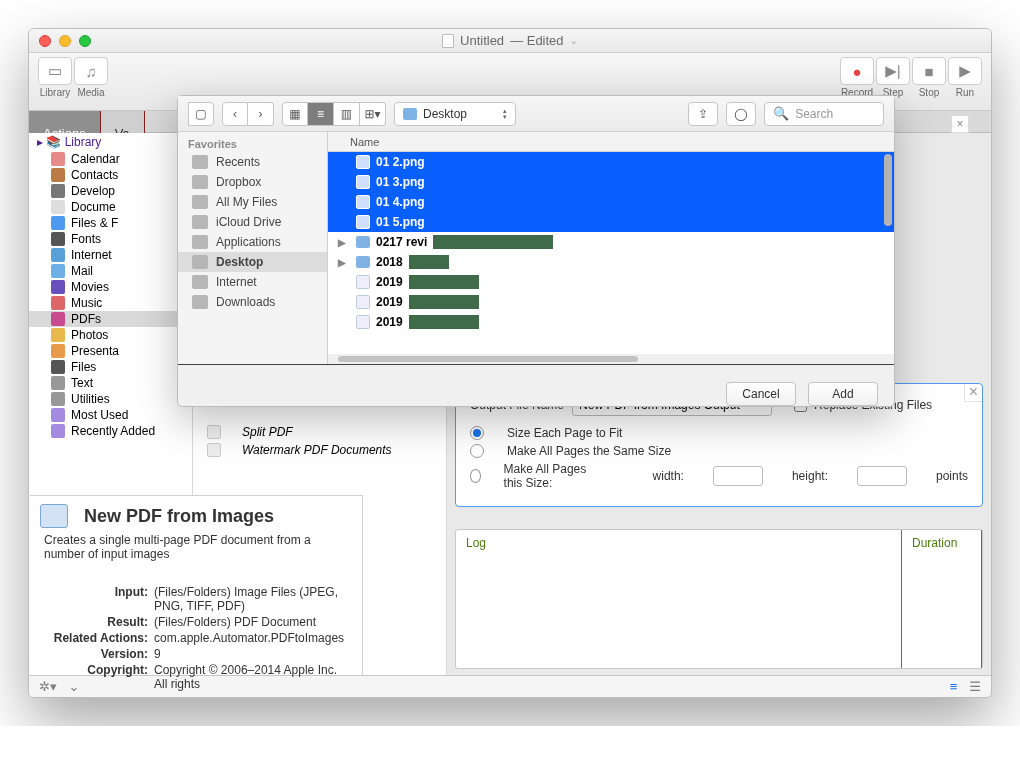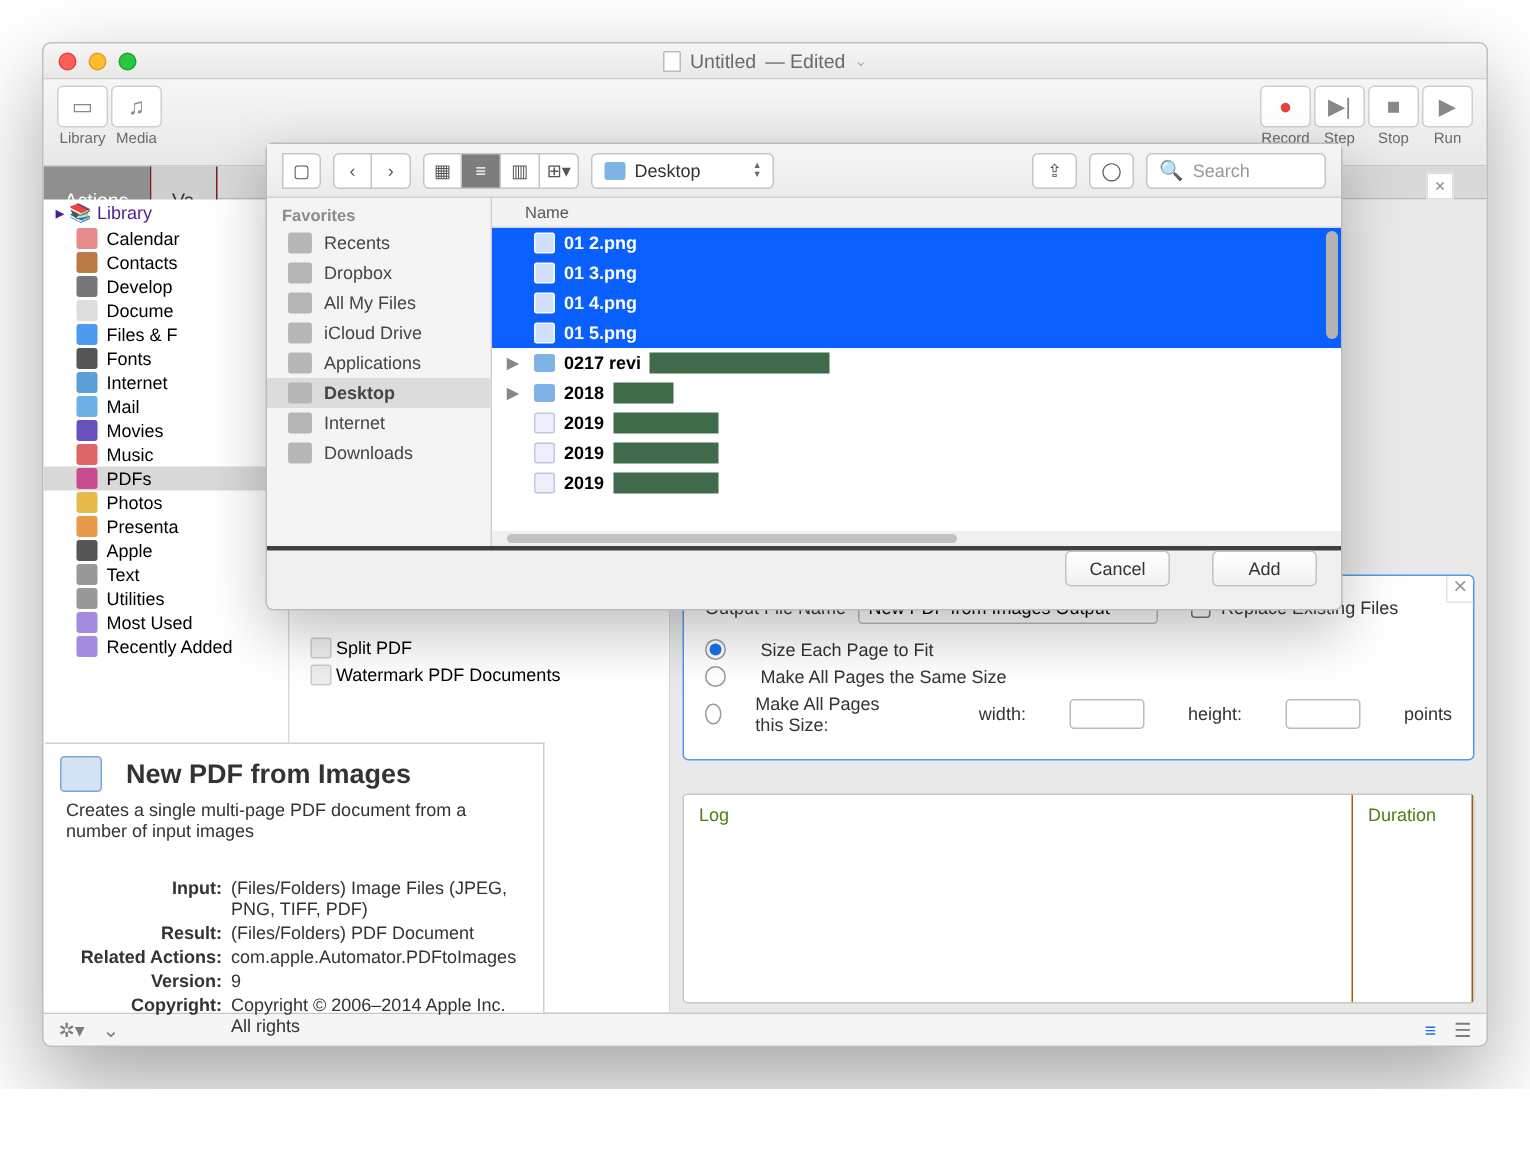--- a/index.html
+++ b/index.html
@@ -27,21 +27,21 @@
 
 .body { flex:1; display:flex; min-height:0; }
 .sidebar-lib { width:164px; background:#fff; border-right:1px solid #d7d7d7; font-size:12px; overflow:hidden; }
 .lib-root { padding:2px 4px 2px 8px; color:#4c1d95; }
 .lib-item { display:flex; align-items:center; gap:6px; padding:1px 4px 1px 22px; white-space:nowrap; }
 .lib-item.sel { background:#d9d9d9; }
 .sq-ico { width:14px; height:14px; flex:0 0 14px; border-radius:2px; }
 
 .midcol { width:254px; border-right:1px solid #d7d7d7; background:#fff; font-size:12px; display:flex; flex-direction:column; }
 .midlist { padding-top:290px; }
-.mid-item { display:flex; gap:3px; align-items:flex-start; padding:2px 6px 2px 14px; }
+.mid-item { display:flex; gap:21px; align-items:flex-start; padding:2px 6px 2px 14px;font-style:italic; }
 .mini-ico{ width:14px;height:14px; background:#eee; border:1px solid #ccc; border-radius:2px;}
 
 .workspace { flex:1; background:#e9e9e9; display:flex; flex-direction:column; min-width:0; }
 .pane-body { flex:1; padding:8px; overflow:hidden; }
 .action-card { background:#fff; border:1px solid #4e9af1; border-radius:4px; margin-top:242px; }
 .card-close { float:right; width:18px; height:18px; text-align:center; line-height:16px; color:#999; border-left:1px solid #e3e3e3; border-bottom:1px solid #e3e3e3; }
 .card-inner { padding:10px 14px 12px; font-size:12px; color:#333; }
 .row-ofn { display:flex; align-items:center; gap:8px; margin-bottom:10px; }
 .row-ofn input[type=text] { flex:0 0 200px; height:22px; border:1px solid #bbb; border-radius:3px; padding:0 6px; font-size:12px; }
 .radio-row { display:flex; align-items:center; gap:23px; margin:4px 0; }
@@ -89,21 +89,21 @@
 .l-row.sel { background:#0a60ff; color:#fff; }
 .l-row .fico { width:14px; height:14px; background:#e6effc; border:1px solid #a0bde2; border-radius:2px; }
 .l-row.sel .fico { background:#cfe0ff; border-color:#fff; }
 .l-row .disc{ position:absolute; left:10px; color:#888; font-size:10px; }
 .l-row .fold { width:14px; height:12px; background:#7fb3e6; border-radius:2px;}
 .l-row .gbox { height:14px; background:#3f6b4a; }
 .sheet-sbtrack { position:absolute; right:2px; top:22px; width:8px; bottom:26px; }
 .sheet-sbthumb { position:absolute; top:0; width:8px; height:72px; background:#b3b3b3; border-radius:4px; }
 .sheet-hscroll { height:10px; background:#f0f0f0; }
 .sheet-hscroll .th { margin:2px 10px 0; height:6px; width:300px; border-radius:3px; background:#c2c2c2;}
-.sheet-footer { height:42px; border-top:3px solid #404040; display:flex; align-items:flex-start; justify-content:flex-end; gap:28px; padding:0 16px; }
+.sheet-footer { height:42px; border-top:1px solid #404040; display:flex; align-items:flex-end; justify-content:flex-end; gap:12px; padding:0 16px; }
 .macbtn { min-width:70px; height:24px; border:1px solid #c3c3c3; border-radius:4px; background:linear-gradient(#fff,#f1f1f1); font-size:12px; color:#333; }
 
 .close-chip { position:absolute; top:86px; right:22px; width:18px; height:18px; background:#fff; border:1px solid #dcdcdc; text-align:center; line-height:16px; color:#888; font-size:12px; z-index:30;}
 </style>
 </head>
 <body>
 
 <div class="shadow-wrap">
 <div class="win">
 
@@ -187,21 +187,21 @@
             <div class="lib-item">
               <span class="sq-ico" style="background:#e7b84a"></span>
               <span>Photos</span>
             </div>
             <div class="lib-item">
               <span class="sq-ico" style="background:#e79a4a"></span>
               <span>Presenta</span>
             </div>
             <div class="lib-item">
               <span class="sq-ico" style="background:#555"></span>
-              <span>Apple</span>
+              <span>Files</span>
             </div>
             <div class="lib-item">
               <span class="sq-ico" style="background:#999"></span>
               <span>Text</span>
             </div>
             <div class="lib-item">
               <span class="sq-ico" style="background:#999"></span>
               <span>Utilities</span>
             </div>
             <div class="lib-item">

